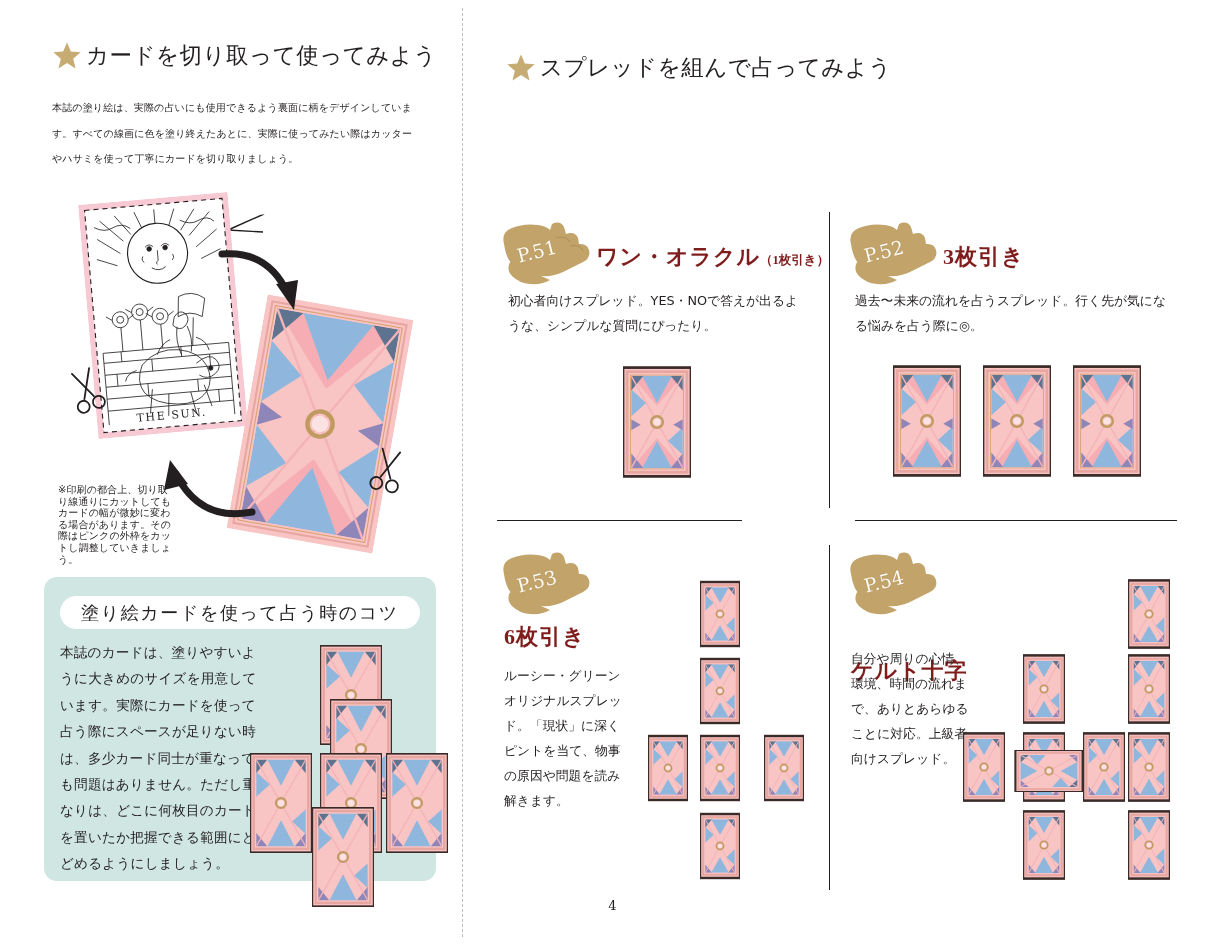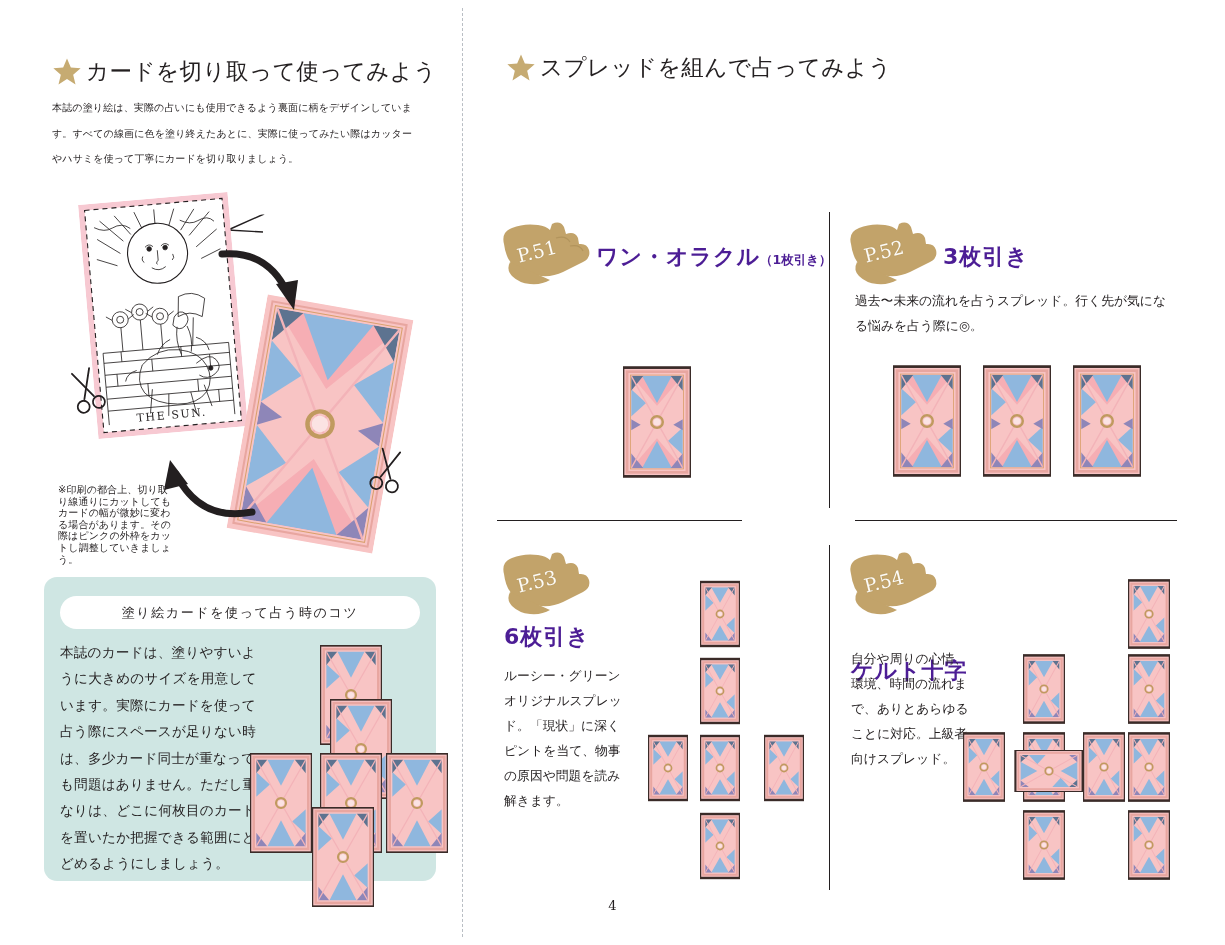--- a/index.html
+++ b/index.html
@@ -65,39 +65,39 @@
     color:#fdfbf6;font-size:19px;
     font-family:"DejaVu Serif","Liberation Serif",serif;
     transform:rotate(-14deg);
     letter-spacing:.4px;
     text-shadow:0 0 1px rgba(140,115,60,.45);
     pointer-events:none;
   }
 
   .spread-title{
     position:absolute;font-size:22px;font-weight:700;letter-spacing:1px;
-    color:#4c1d95;white-space:nowrap;
+    color:#7f1d1d;white-space:nowrap;font-family:Liberation Serif, serif;
   }
   .spread-title .sub{font-size:12.5px;font-weight:700;letter-spacing:0;}
   .spread-desc{
     position:absolute;font-size:12.8px;line-height:25px;color:#231f20;
   }
 
   
   .tipsbox{
     position:absolute;left:44px;top:577px;width:392px;height:304px;
     background:#cfe6e3;border-radius:13px;
   }
   .tips-ribbon{
     position:absolute;left:16px;top:19px;width:360px;height:33px;
     background:#ffffff;border-radius:17px;
     display:flex;align-items:center;justify-content:center;
   }
   .tips-ribbon span{
-    font-size:13px;letter-spacing:1.6px;color:#231f20;
+    font-size:18px;letter-spacing:1.6px;color:#231f20;
   }
   .tips-txt{
     position:absolute;left:16px;top:62px;width:200px;
     font-size:13.6px;line-height:26.4px;letter-spacing:.2px;color:#231f20;
   }
 
   
   .footnote{
     position:absolute;left:58px;top:484px;width:120px;
     font-size:10px;line-height:11.6px;color:#231f20;letter-spacing:.1px;
@@ -121,21 +121,21 @@
 <body>
 
 <div class="page">
 
   <div class="spine"></div>
   <div class="vdiv" style="left:829px;top:212px;height:296px;"></div>
   <div class="vdiv" style="left:829px;top:545px;height:345px;"></div>
   <div class="hdiv" style="left:497px;top:520px;width:245px;"></div>
   <div class="hdiv" style="left:855px;top:520px;width:322px;"></div>
 
-  <div class="sec-head" style="left:52px;top:56px;">
+  <div class="sec-head" style="left:52px;top:40px;">
     <svg class="star" viewBox="0 0 32 31">
       <path d="M16 1.5 L20.1 11.3 L30.6 12.1 L22.6 19 L25.1 29.3 L16 23.6 L6.9 29.3 L9.4 19 L1.4 12.1 L11.9 11.3 Z" fill="#c6ab72"></path>
     </svg>
     <span class="sec-head-txt">カードを切り取って使ってみよう</span>
   </div>
 
   <div class="body-txt" style="left:52px;top:95px;width:360px;">本誌の塗り絵は、実際の占いにも使用できるよう裏面に柄をデザインしています。すべての線画に色を塗り終えたあとに、実際に使ってみたい際はカッターやハサミを使って丁寧にカードを切り取りましょう。</div>
 
   <svg class="callout-tail" style="left:225px;top:210px;" viewBox="0 0 40 26">
     <path d="M39 4 L3 20 L38 22" fill="#fff" stroke="#231f20" stroke-width="1.4" stroke-linejoin="round"></path>
@@ -421,20 +421,21 @@
                q-16 -1 -26 -9 q-9 -7 -11 -23 Z" fill="#c2a36a"></path>
       <path d="M12 44 q-4 8 2 14 q7 7 18 8 q12 1 20 -4" fill="#c2a36a"></path>
       <path d="M58 20 q10 -3 14 4" fill="none" stroke="#b2945c" stroke-width="1.2"></path>
       <path d="M72 28 q10 -2 13 5" fill="none" stroke="#b2945c" stroke-width="1.2"></path>
     </svg>
     <div class="pnum">P.51</div>
   </div>
   <div class="spread-title" style="left:596px;top:242px;">
     <span>ワン・オラクル</span><span class="sub">（1枚引き）</span>
   </div>
+  <div class="spread-desc" style="left:508px;top:288px;width:300px;">初心者向けスプレッド。YES・NOで答えが出るような、シンプルな質問にぴったり。</div>
 
   <div class="card" style="left:623px;top:360px;width:68px;height:124px;">
     <svg viewBox="0 0 100 160">
       <rect width="100" height="160" fill="#f8c4c4" stroke="#3a2b28" stroke-width="4"></rect>
       <rect x="6" y="6" width="88" height="148" fill="none" stroke="#e8a6a0" stroke-width="4"></rect>
       <rect x="11" y="11" width="78" height="138" fill="none" stroke="#d9a06c" stroke-width="1.2"></rect>
       <clipPath id="s1">
           <rect x="12" y="12" width="76" height="136"></rect>
         </clipPath>
       <g clip-path="url(#s1)">

